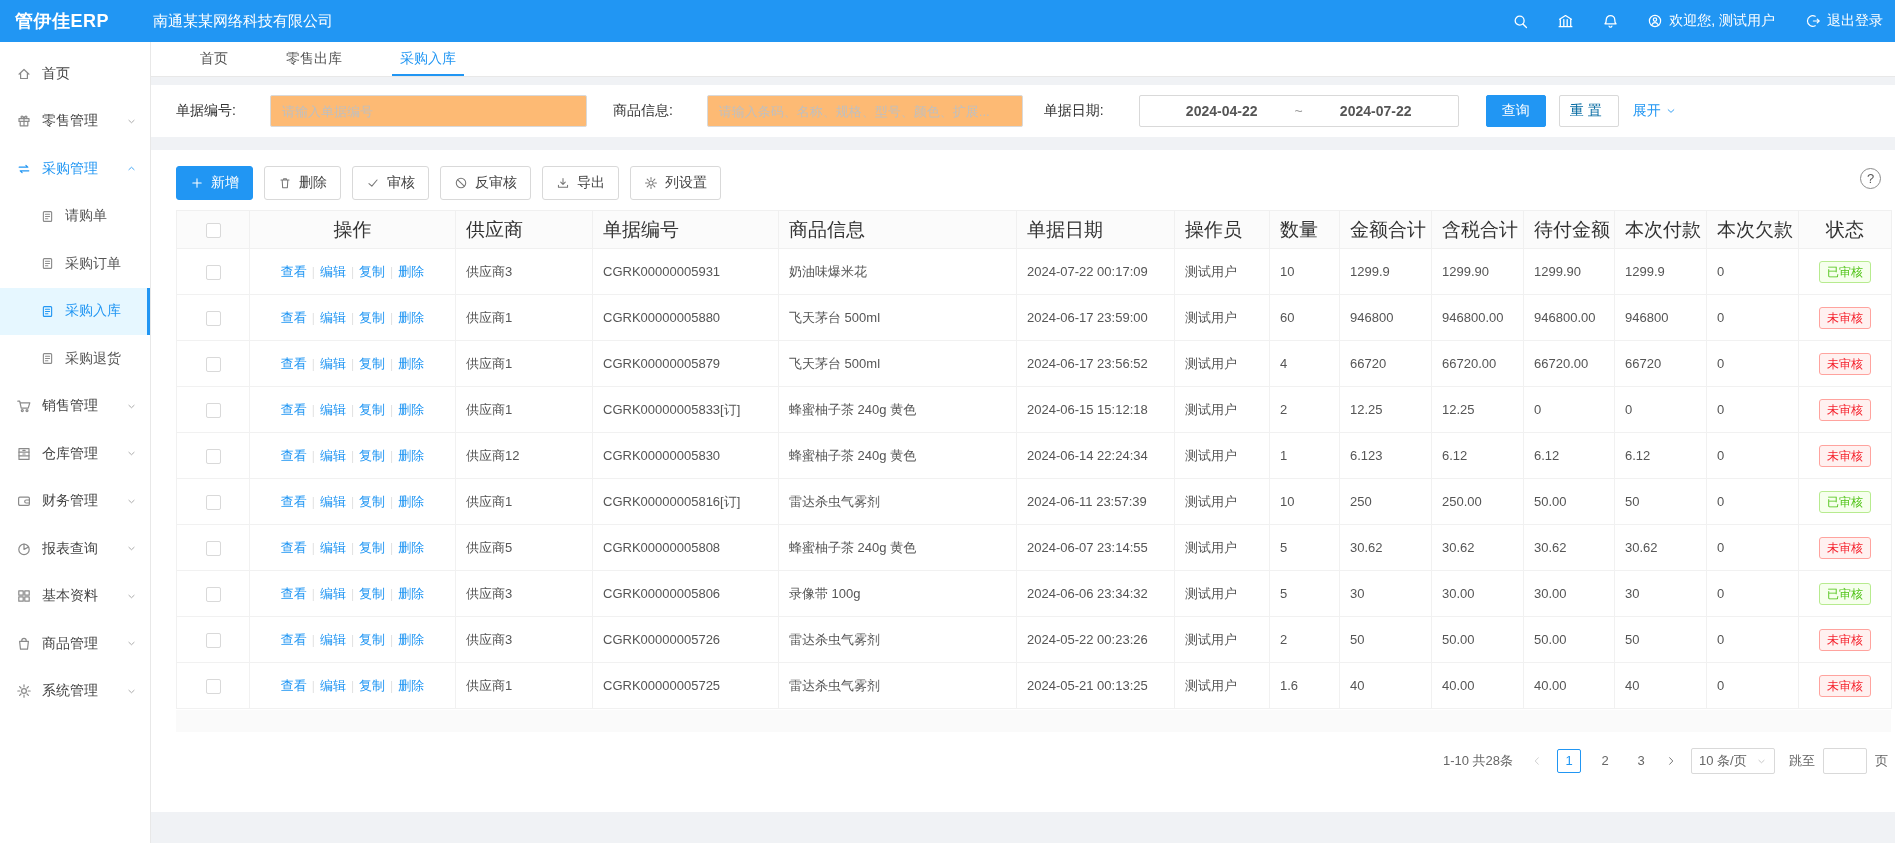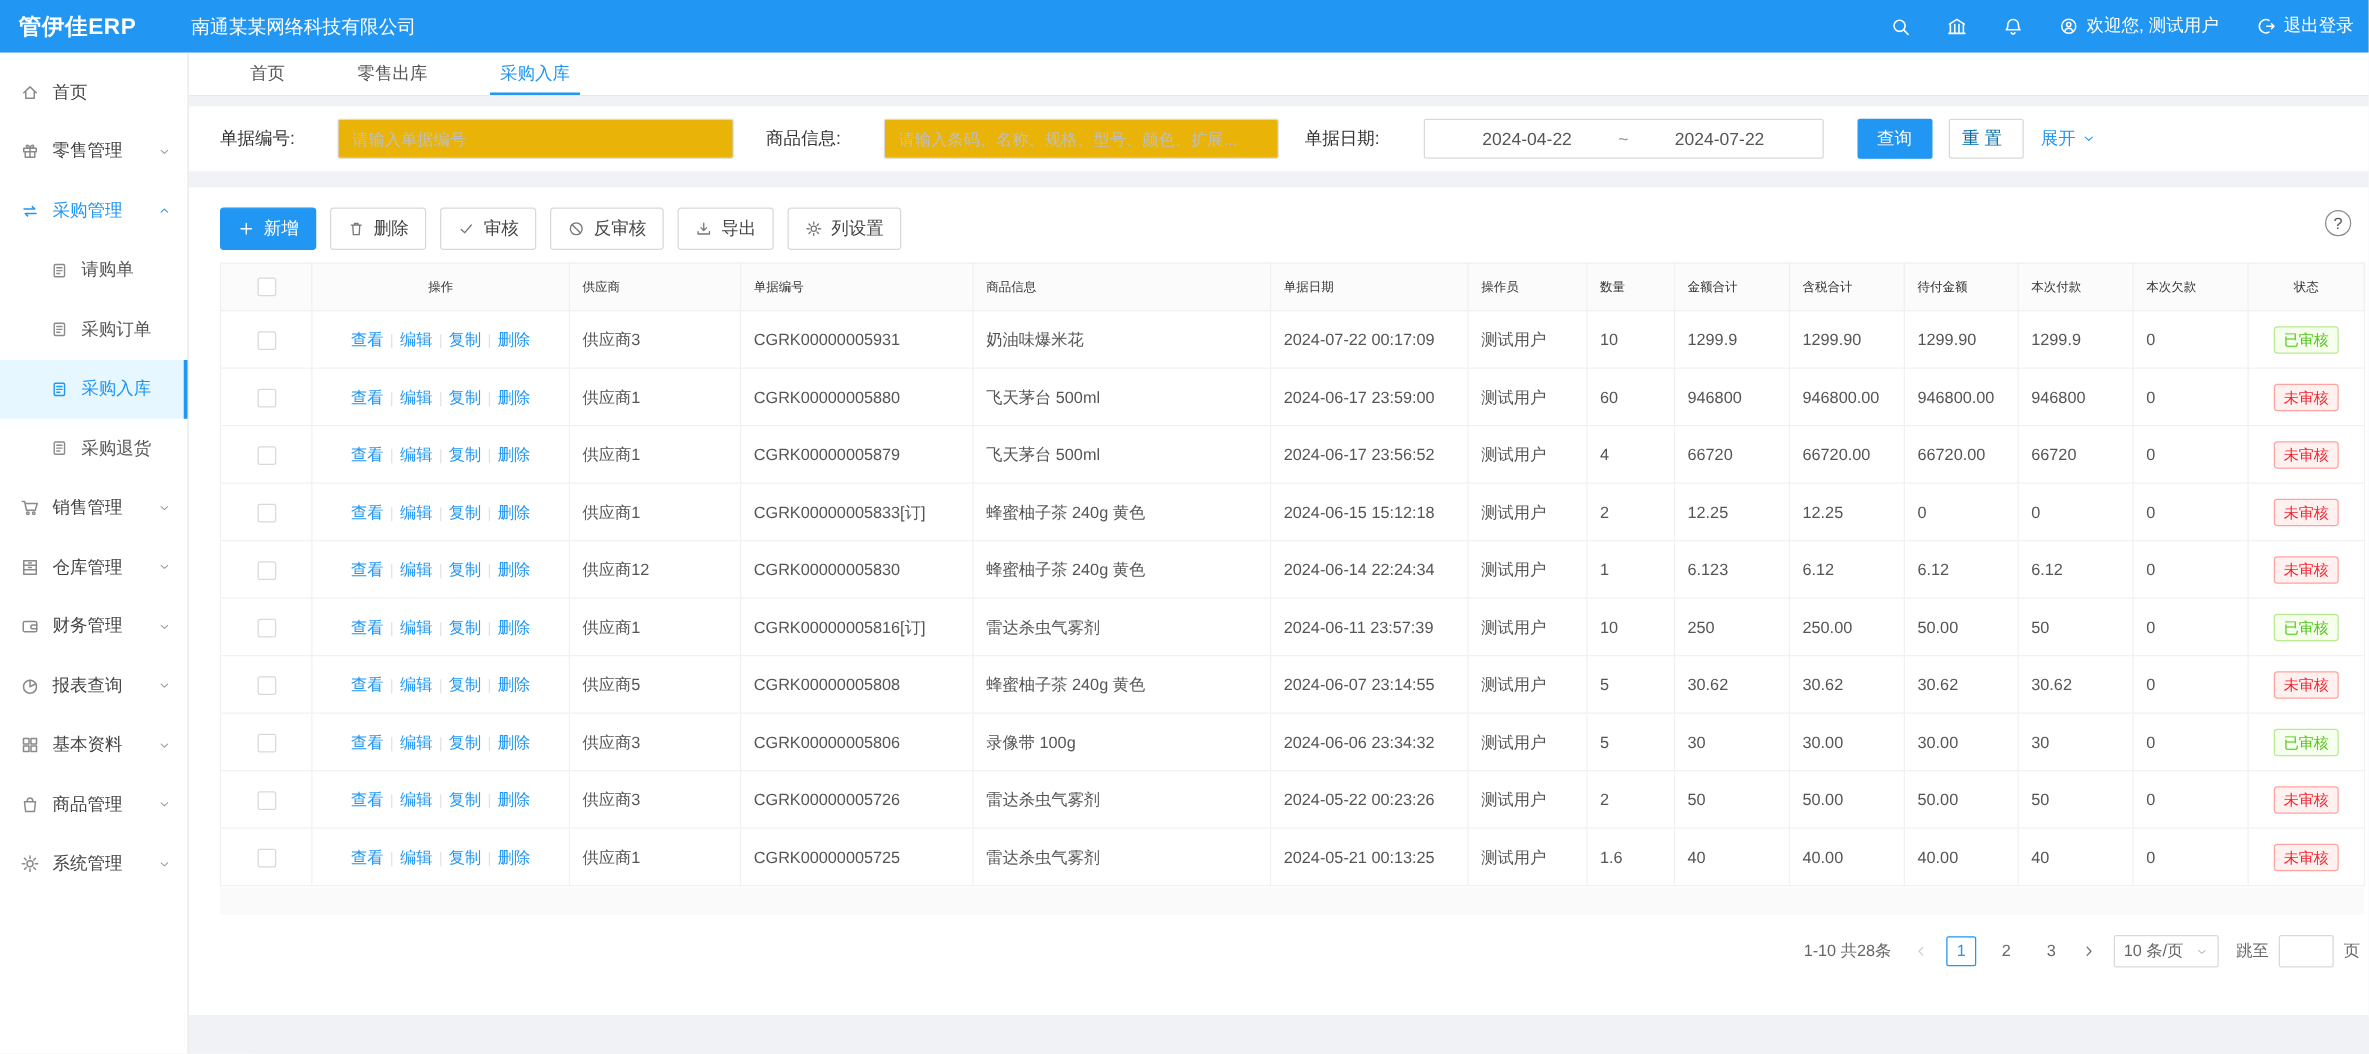--- a/index.html
+++ b/index.html
@@ -42,29 +42,29 @@
   .tabbar{ height:35px; background:#fff; border-bottom:1px solid #e8e8e8;
     display:flex; align-items:stretch; padding-left:49px; }
   .tab{ margin-right:58px; font-size:14px; color:#555; display:flex; align-items:center; position:relative; cursor:pointer; }
   .tab.active{ color:#2196f3; }
   .tab.active::after{ content:""; position:absolute; left:-8px; right:-8px; bottom:0; height:2px; background:#2196f3; }
 
   
   .filter-card{ margin-top:8px; background:#fff; height:52px; display:flex; align-items:center; padding-left:25px; }
   .f-label{ font-size:14px; color:#333; white-space:nowrap; }
   .f-input{ height:32px; border:1px solid #d9d9d9; border-radius:2px; padding:0 11px;
-    font-size:13px; color:#555; outline:none; background:#eab308; font-family:inherit; }
+    font-size:13px; color:#555; outline:none; background:#fdba74; font-family:inherit; }
   .f-input::placeholder{ color:#bfbfbf; }
   #orderNoInput{ width:317px; margin-left:34px; }
   .lbl-product{ margin-left:26px; }
   #productInput{ width:316px; margin-left:34px; }
   .lbl-date{ margin-left:21px; }
   .date-box{ width:320px; height:32px; border:1px solid #d9d9d9; border-radius:2px; margin-left:35px;
     display:flex; align-items:center; justify-content:center; font-size:14px; color:#555; cursor:pointer; }
-  .date-val{ width:130px; text-align:center; }
+  .date-val{ width:130px; text-align:center;font-weight:bold; }
   .date-sep{ width:24px; text-align:center; color:#999; }
   .btn{ height:32px; border-radius:2px; font-size:14px; display:flex; align-items:center;
     justify-content:center; cursor:pointer; font-family:inherit; }
   .btn-search{ width:60px; margin-left:27px; background:#2196f3; color:#fff; border:1px solid #2196f3; }
   .btn-reset{ width:60px; margin-left:13px; background:#fff; color:#0369a1; border:1px solid #d9d9d9; letter-spacing:4px; padding-left:4px; }
   .expand-link{ margin-left:14px; color:#2196f3; font-size:14px; display:flex; align-items:center; gap:4px; cursor:pointer; }
   .expand-link .ic{ font-size:12px; }
 
   
   .content-card{ margin-top:13px; background:#fff; height:662px; position:relative; padding:0 5px 0 25px; }
@@ -73,21 +73,21 @@
     font-size:14px; color:#444; display:flex; align-items:center; gap:7px; cursor:pointer; font-family:inherit; }
   .tbtn .ic{ font-size:14px; color:#777; }
   .tbtn.primary{ background:#2196f3; border-color:#2196f3; color:#fff; }
   .tbtn.primary .ic{ color:#fff; }
   .help-circle{ position:absolute; top:18px; right:14px; width:21px; height:21px; border:1.5px solid #8c8c8c;
     border-radius:50%; color:#595959; font-size:13px; display:flex; align-items:center; justify-content:center; cursor:pointer; }
 
   
   table{ border-collapse:collapse; table-layout:fixed; width:1715px; margin-top:13px; font-size:13px; }
   th{ height:38px; background:#fbfbfb; border:1px solid #f0f0f0; font-weight:normal;
-    color:#333; font-size:10px; text-align:left; padding:0 0 0 10px; }
+    color:#333; font-size:19px; text-align:left; padding:0 0 0 10px; }
   th.c-center{ text-align:center; padding:0; }
   td{ height:46px; border:1px solid #f1f1f1; color:#555; padding:0 0 0 10px;
     overflow:hidden; white-space:nowrap; }
   td.c-center{ text-align:center; padding:0; }
   .checkbox{ width:15px; height:15px; border:1px solid #d9d9d9; border-radius:2px; background:#fff;
     display:inline-block; vertical-align:middle; cursor:pointer; }
   .link{ color:#2196f3; cursor:pointer;text-align:center; }
   .sep{ color:#e2e2e2; margin:0 5px; font-size:12px; }
   .badge{ display:inline-block; font-size:12px; line-height:18px; padding:1px 7px; border-radius:3px; border:1px solid; }
   .badge.approved{ color:#52c41a; border-color:#b7eb8f; background:#f6ffed; }

